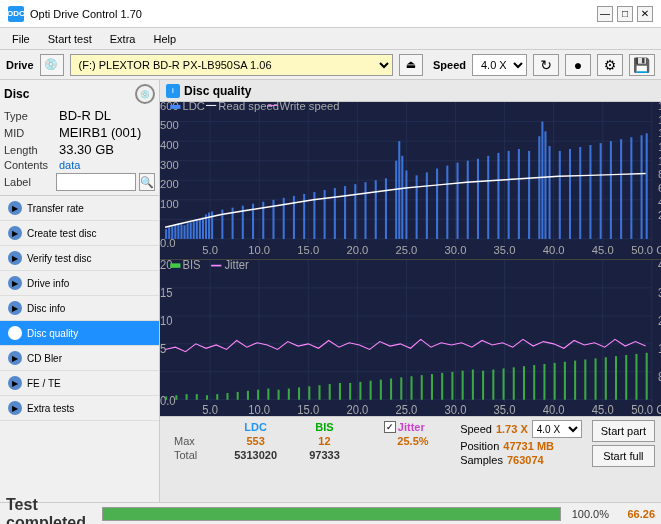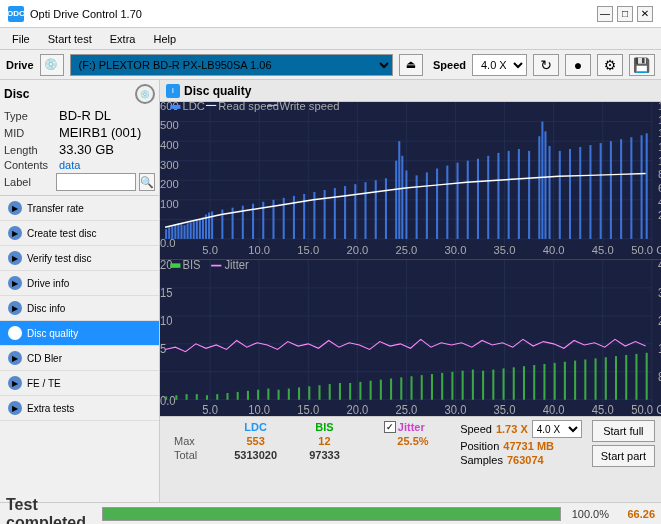--- a/index.html
+++ b/index.html
@@ -39,21 +39,21 @@
       align-items: center;
       padding: 3px 6px;
       gap: 6px;
       border-bottom: 1px solid #ccc;
       height: 30px;
     }
     .drive-label { font-weight: bold; font-size: 11px; }
     .drive-select {
       height: 22px;
       border: 1px solid #999;
-      background: #0369a1;
+      background: #fef9c3;
       padding: 0 4px;
       font-size: 11px;
       flex: 1;
     }
     .drive-btn { width: 24px; height: 22px; border: 1px solid #999; background: #f5f5f5; cursor: pointer; display: flex; align-items: center; justify-content: center; }
     .speed-label { font-weight: bold; margin-left: 4px; }
     .speed-select { height: 22px; border: 1px solid #999; background: white; padding: 0 4px; font-size: 11px; width: 55px; }
     .icon-btn { width: 26px; height: 22px; border: 1px solid #999; background: #f5f5f5; cursor: pointer; display: flex; align-items: center; justify-content: center; font-size: 14px; }
 
     
@@ -596,22 +596,22 @@
           <span>Position</span>
           <span class="speed-val">47731 MB</span>
         </div>
         <div class="speed-row">
           <span>Samples</span>
           <span class="speed-val">763074</span>
         </div>
       </div>
 
       <div class="buttons-col">
+        <button class="action-btn">Start part</button>
         <button class="action-btn">Start full</button>
-        <button class="action-btn">Start part</button>
       </div>
     </div>
   </div>
 </div>
 
 <div class="bottom-bar">
   <span class="status-text">Test completed</span>
   <div class="progress-wrap">
     <div class="progress-bar" style="width:100%"></div>
   </div>

